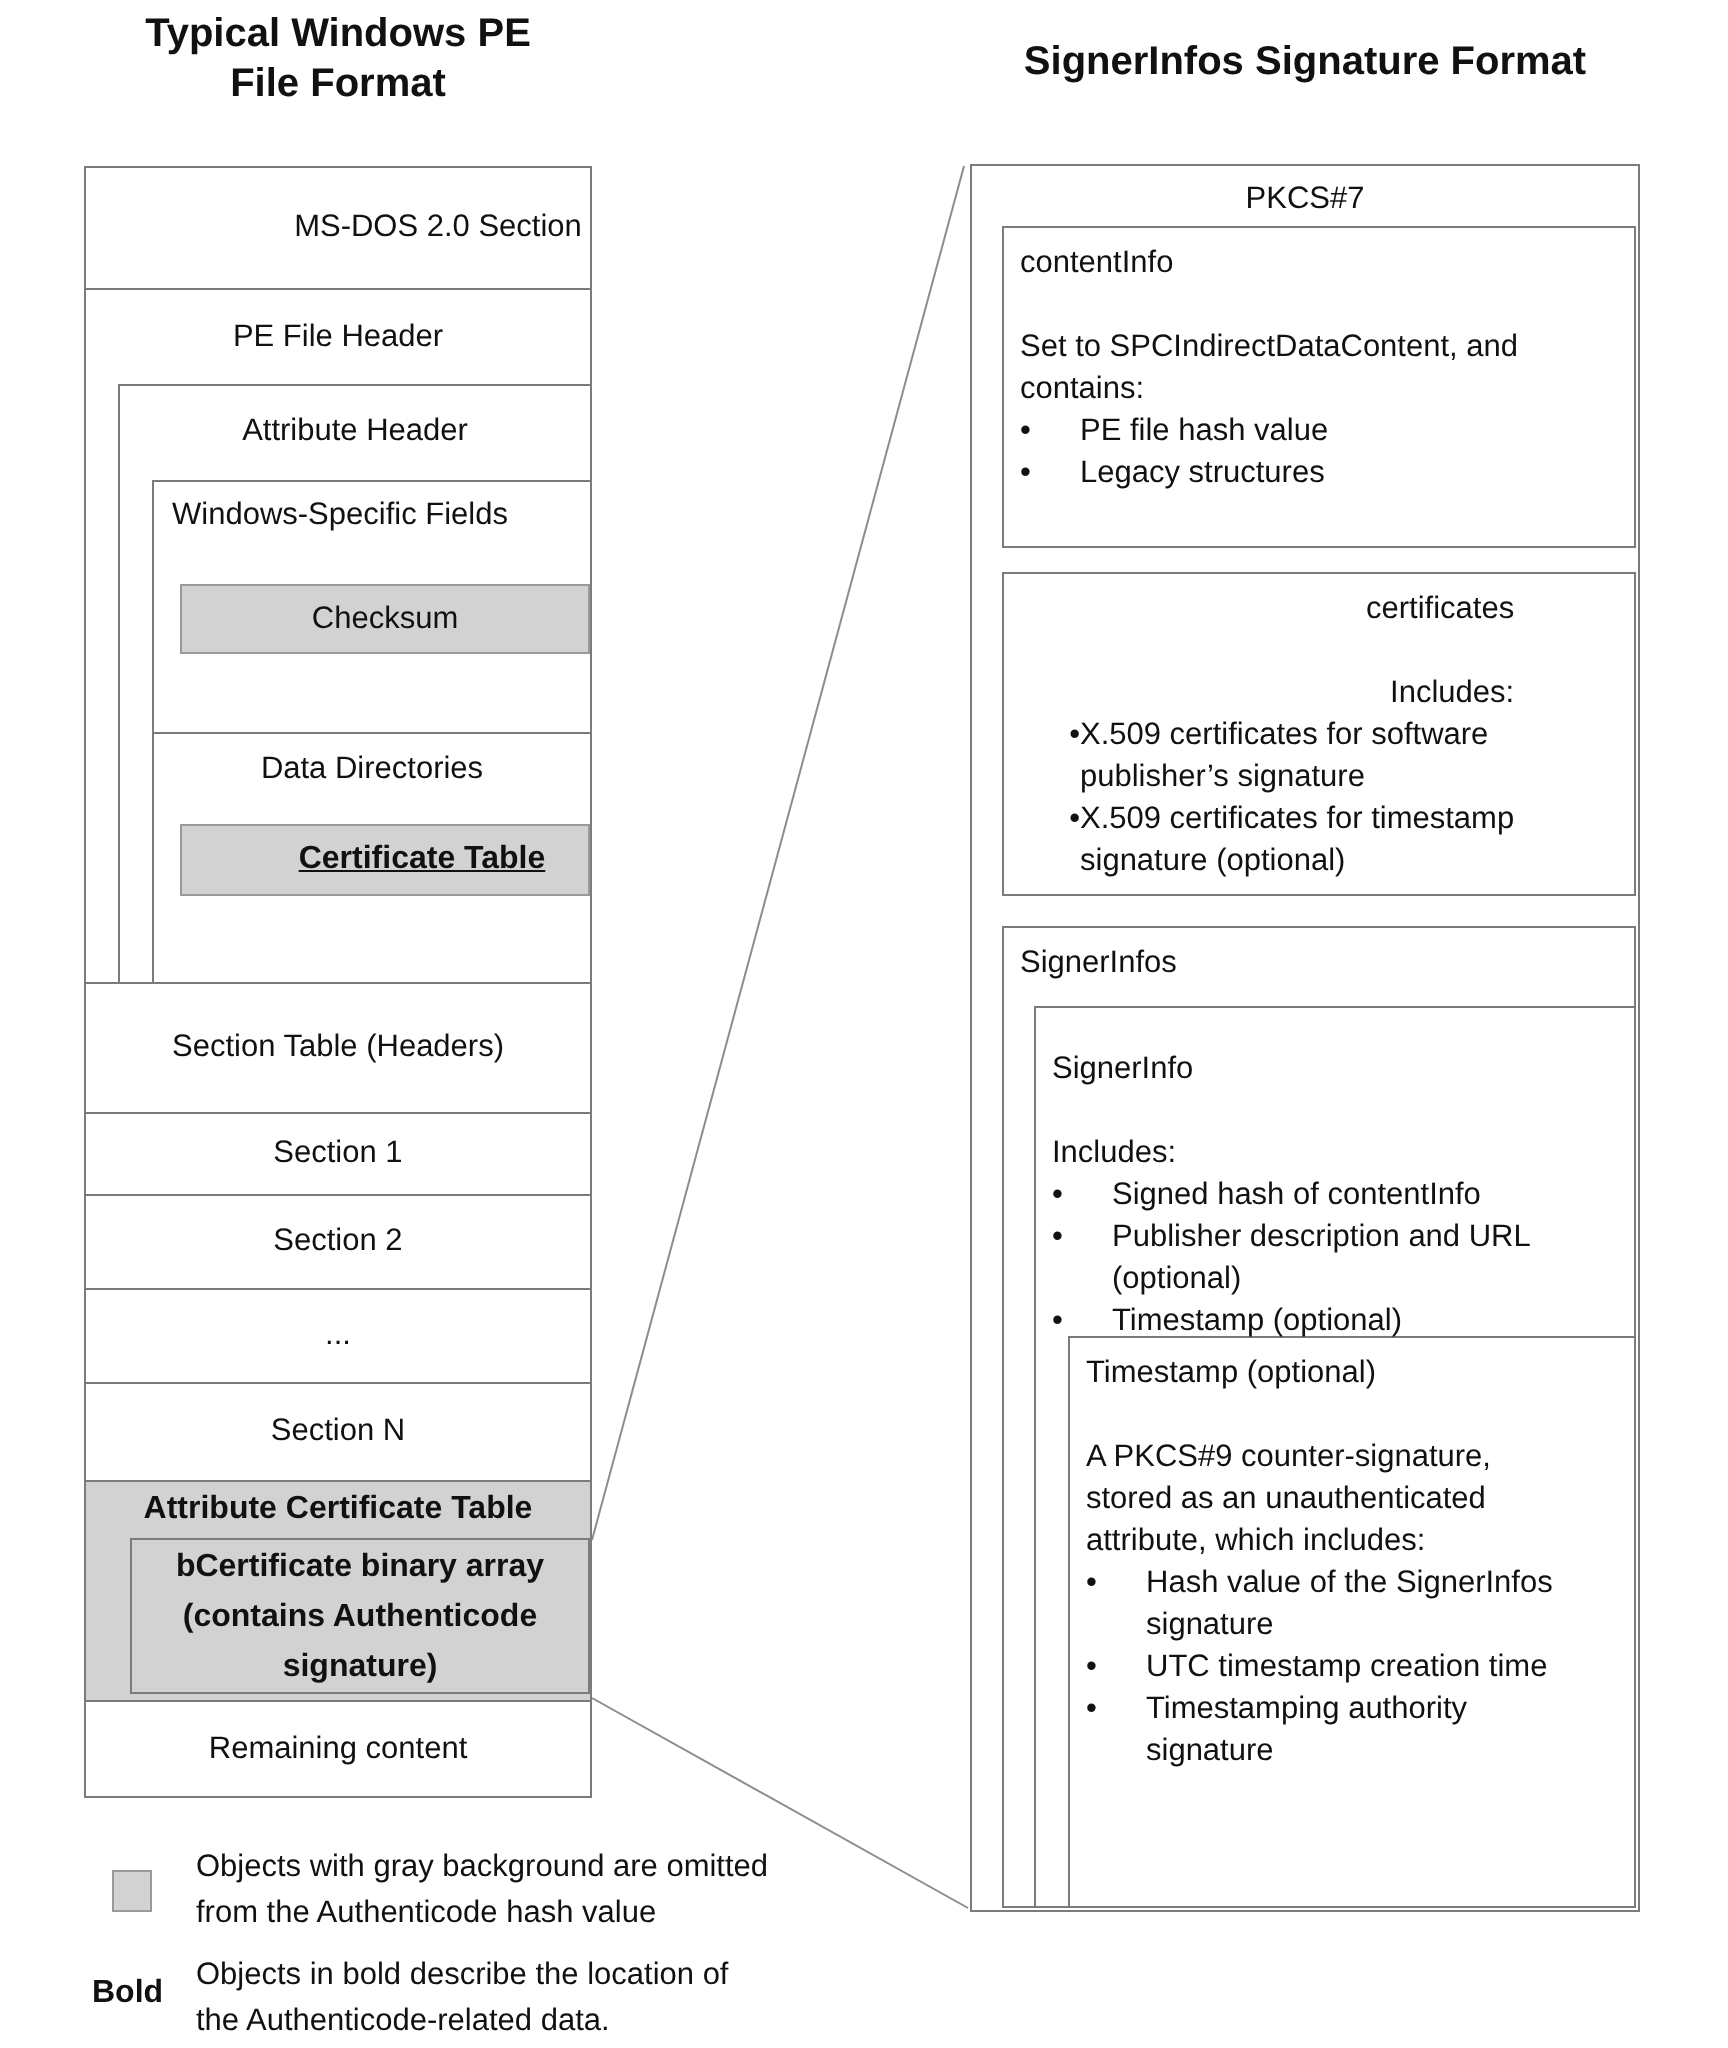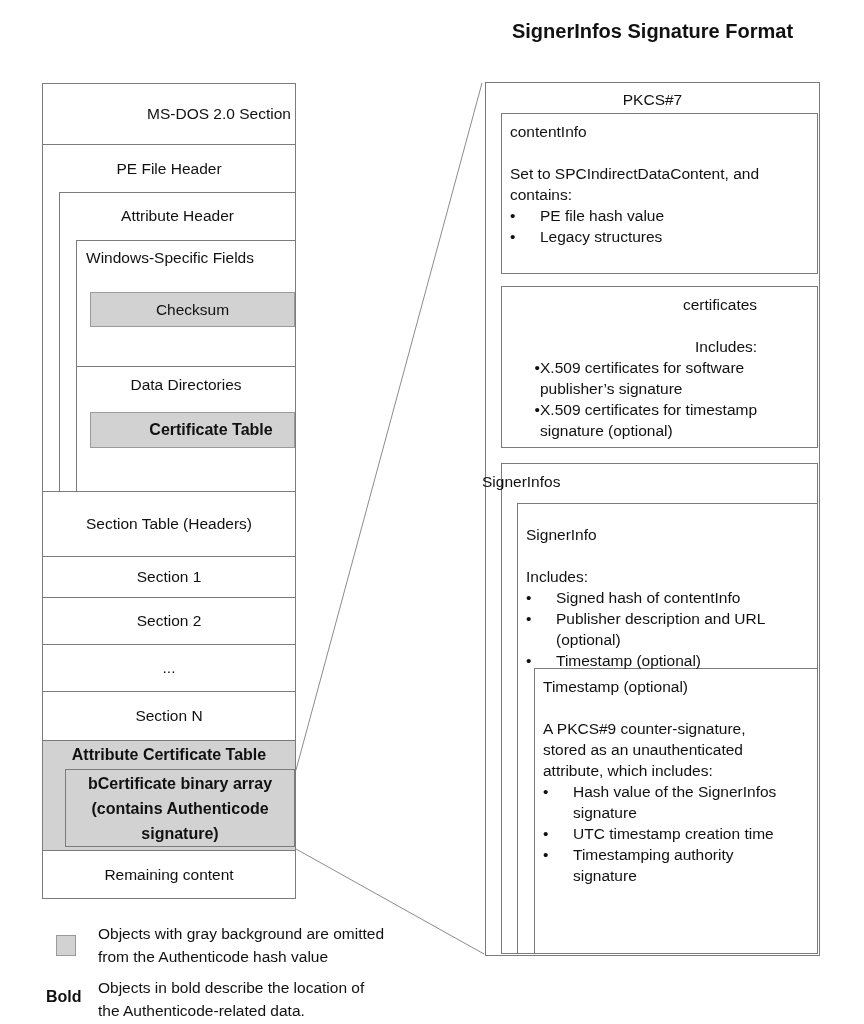--- a/index.html
+++ b/index.html
@@ -34,20 +34,22 @@
 <body>
 
 <div id="scene">
 
   <svg class="connectors" width="864" height="1024">
     <line x1="296" y1="770" x2="482" y2="83" stroke="#8c8c8c" stroke-width="1"></line>
     <line x1="296" y1="849" x2="484" y2="954" stroke="#8c8c8c" stroke-width="1"></line>
   </svg>
 
   <div class="title" style="left:42px; top:5px; width:254px;">
+    <div>Typical Windows PE</div>
+    <div>File Format</div>
   </div>
 
   <div class="box fillwhite" style="left:42px; top:83px; width:254px; height:816px;"></div>
 
   <div style="position:absolute; left:43px; top:741px; width:252px; height:109px; background:#d2d2d2; z-index:2;"></div>
 
   <div class="box" style="left:59px; top:192px; width:237px; height:300px;"></div>
   <div class="box" style="left:76px; top:240px; width:220px; height:127px;"></div>
   <div class="box" style="left:76px; top:366px; width:220px; height:126px;"></div>
   <div class="grayedge gray" style="position:absolute; left:90px; top:292px; width:205px; height:35px; z-index:3;"></div>
@@ -62,21 +64,21 @@
   <div class="hline" style="left:43px; top:691px; width:252px;"></div>
   <div class="hline" style="left:43px; top:740px; width:252px;"></div>
   <div class="hline" style="left:43px; top:850px; width:252px;"></div>
 
   <div class="lbl" style="left:42px; top:84px;  width:306px; height:60px;padding-left:48px;">MS-DOS 2.0 Section</div>
   <div class="lbl" style="left:42px; top:145px; width:254px; height:47px;text-align:right;">PE File Header</div>
   <div class="lbl" style="left:59px; top:193px; width:237px; height:46px;">Attribute Header</div>
   <div class="lbl" style="left:60px; top:241px; width:220px; height:34px;">Windows-Specific Fields</div>
   <div class="lbl" style="left:90px; top:292px; width:205px; height:35px;">Checksum</div>
   <div class="lbl" style="left:76px; top:367px; width:220px; height:36px;">Data Directories</div>
-  <div class="lbl b" style="left:90px; top:412px; width:242px; height:36px;">Certificate Table</div>
+  <div class="lbl b" style="left:90px; top:412px; width:242px; height:36px;text-decoration:underline;">Certificate Table</div>
   <div class="lbl" style="left:42px; top:492px; width:254px; height:63px;">Section Table (Headers)</div>
   <div class="lbl" style="left:42px; top:557px; width:254px; height:40px;">Section 1</div>
   <div class="lbl" style="left:42px; top:598px; width:254px; height:46px;">Section 2</div>
   <div class="lbl" style="left:42px; top:645px; width:254px; height:46px;">...</div>
   <div class="lbl" style="left:42px; top:692px; width:254px; height:47px;">Section N</div>
   <div class="lbl b" style="left:42px; top:741px; width:254px; height:28px;">Attribute Certificate Table</div>
   <div class="lbl multiline b" style="left:65px; top:769px; width:230px; height:78px;">
     <div>bCertificate binary array</div>
     <div>(contains Authenticode</div>
     <div>signature)</div>
@@ -132,21 +134,21 @@
         <span class="dot">•</span>
         <span>X.509 certificates for timestamp</span>
       </div>
     <div class="bl">
         <span class="dot"></span>
         <span>signature (optional)</span>
       </div>
   </div>
 
   <div class="box" style="left:501px; top:463px; width:317px; height:491px;"></div>
-  <div class="rtext" style="left:482px; top:471px;">
+  <div class="rtext" style="left:510px; top:471px;">
     <div class="line">SignerInfos</div>
   </div>
 
   <div class="box" style="left:517px; top:503px; width:301px; height:451px;"></div>
   <div class="rtext" style="left:526px; top:511px;margin-top:13px;">
     <div class="line">SignerInfo</div>
     <div class="gap"></div>
     <div class="line">Includes:</div>
     <div class="bl">
         <span class="dot">•</span>

